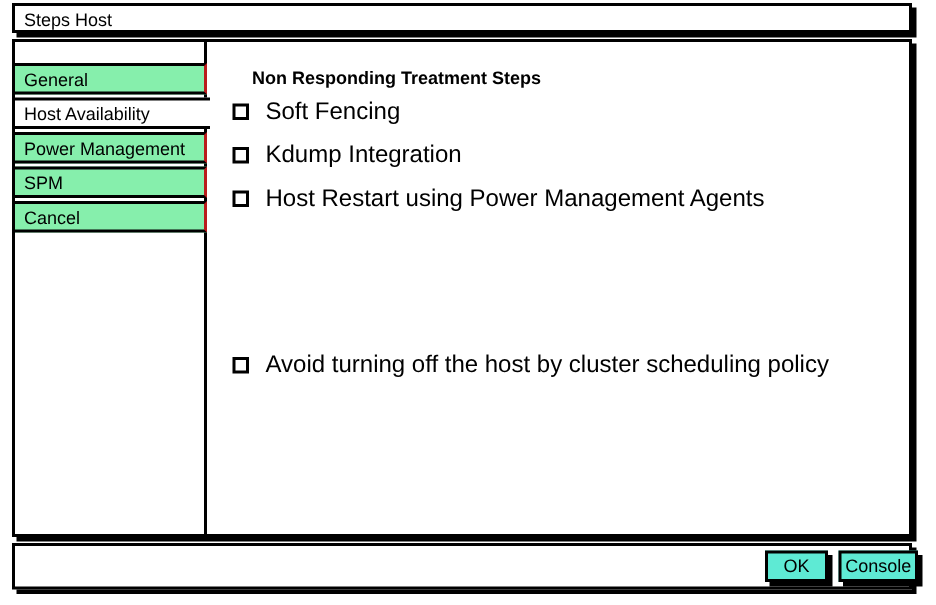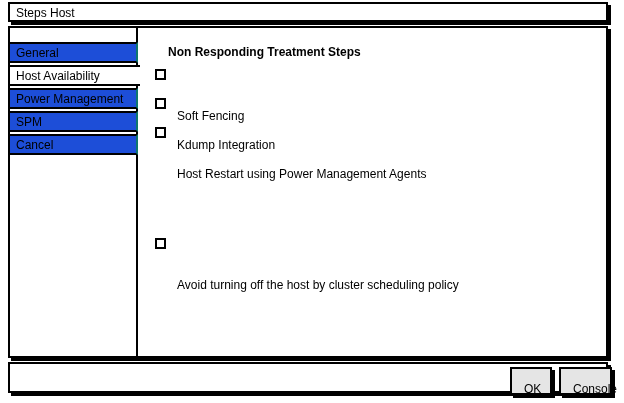--- a/index.html
+++ b/index.html
@@ -79,24 +79,24 @@
   #tablist {
     position: absolute;
     left: 0;
     top: 14px;
     width: 128px;
   }
   .tab {
     position: relative;
     height: 21px;
     box-sizing: border-box;
-    background: #1d4ed8;
+    background: #86efac;
     border-top: 2px solid #000000;
     border-bottom: 2px solid #000000;
-    border-right: 2px solid #0f766e;
+    border-right: 2px solid #b91c1c;
     width: 128px;
     margin-bottom: 2px;
     cursor: pointer;
   }
   .tab-label {
     position: absolute;
     left: 6px;
     top: 2px;
     font-size: 12px;
     color: #000000;
@@ -142,25 +142,24 @@
     width: 11px;
     height: 11px;
     box-sizing: border-box;
     border: 2px solid #000000;
     background: #ffffff;
   }
   .check-label {
     position: absolute;
     left: 22px;
     top: 0px;
-    font-size: 12px;
+    font-size: 16px;
     line-height: 14px;
     color: #000000;
     white-space: nowrap;
-    margin-top: 41px;
   }
   #row-0 { top: 40px; }
   #row-1 { top: 69px; }
   #row-2 { top: 98px; }
   #row-3 { top: 209px; }
 
   
   #footer {
     position: absolute;
     left: 0;
@@ -171,24 +170,24 @@
     background: #ffffff;
     box-sizing: border-box;
     box-shadow: 3px 3px 0 0 #000000;
   }
   .btn {
     position: absolute;
     top: 3px;
     height: 21px;
     box-sizing: border-box;
     border: 2px solid #000000;
-    background: #e5e5e5;
+    background: #5eead4;
     box-shadow: 3px 3px 0 0 #000000;
     cursor: pointer;
-    padding: 12px;
+    padding: 0;
     font-family: "Liberation Sans", sans-serif;
     font-size: 12px;
     color: #000000;
     line-height: 17px;
     text-align: center;
   }
   #btn-ok { left: 500px; width: 42px; }
   #btn-cancel { left: 549px; width: 53px; }
 </style>
 </head>

